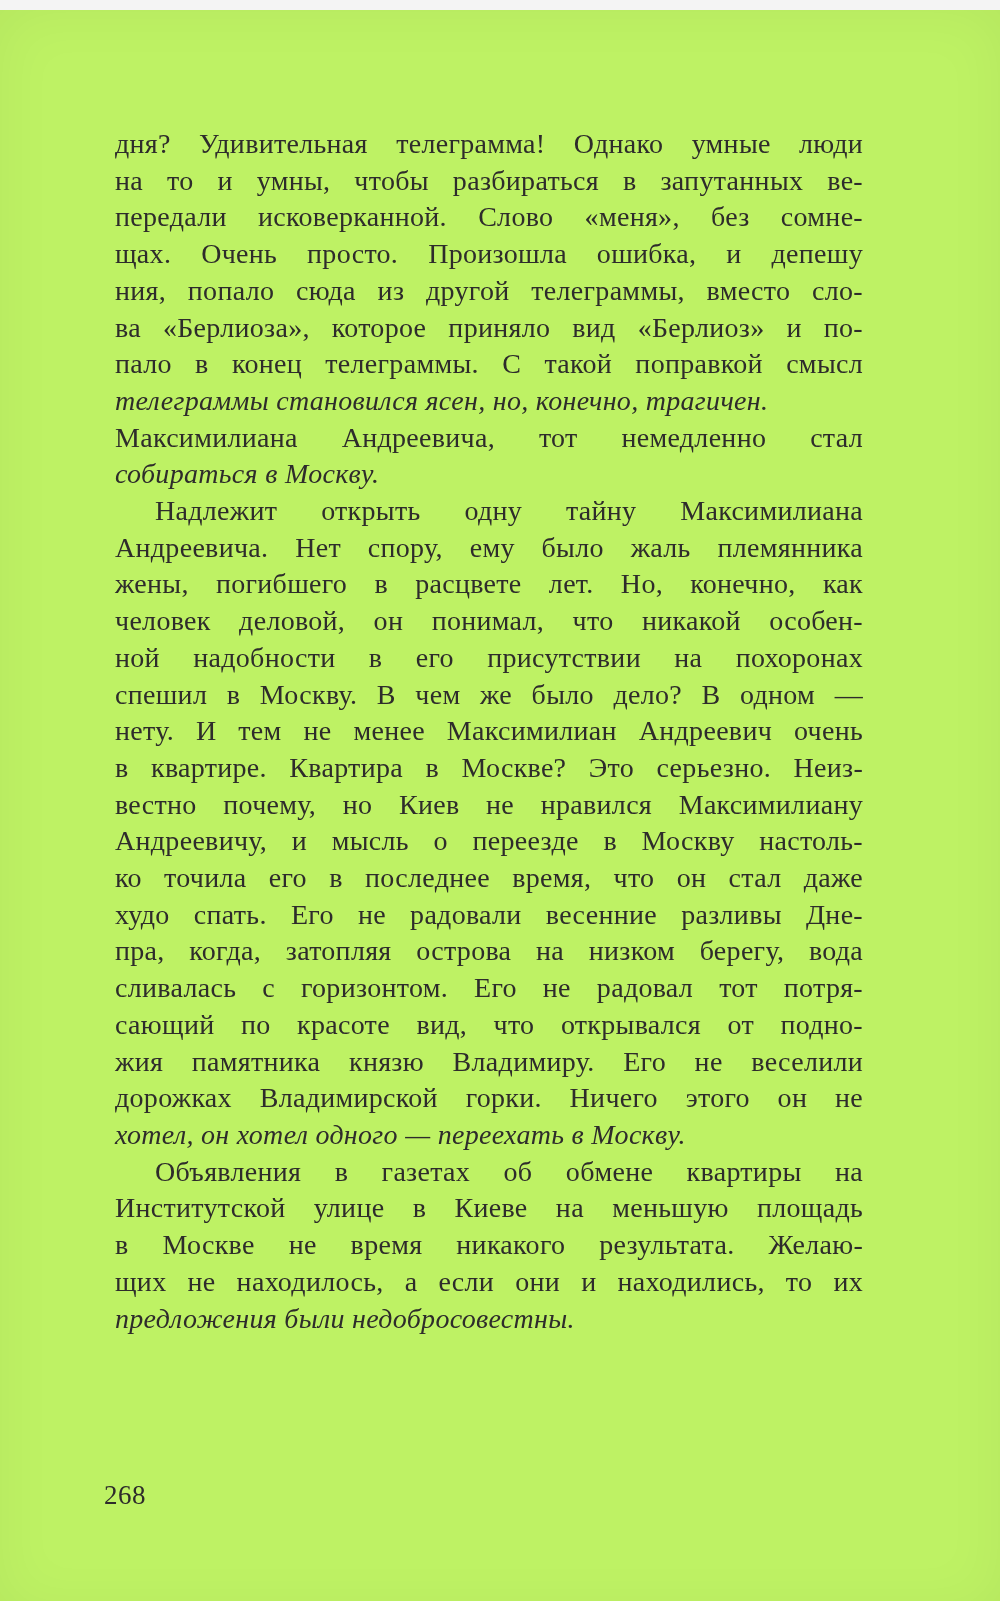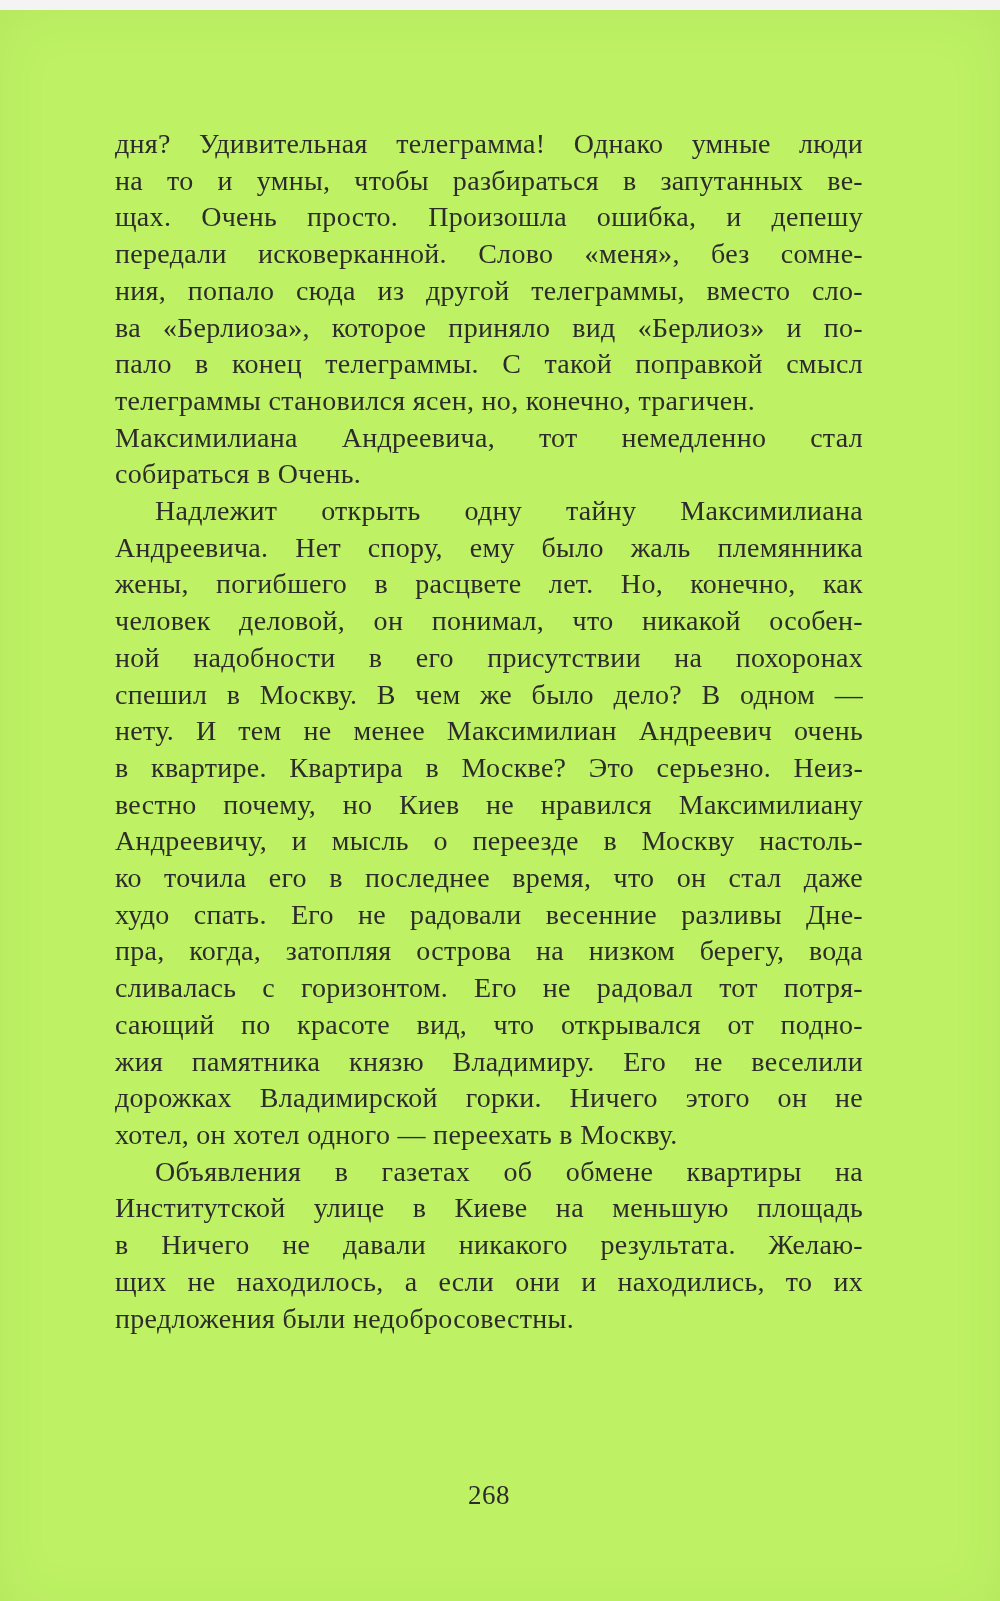--- a/index.html
+++ b/index.html
@@ -31,53 +31,54 @@
   .line {
     font-size: 28px;
     line-height: 36.7px;
     text-align: justify;
     text-align-last: justify;
     letter-spacing: 0.3px;
     text-rendering: optimizeLegibility;
   }
   .line.last {
     text-align-last: left;
+    font-style: italic;
   }
   .line.first-indent {
     padding-left: 40px;
   }
   .page-number {
     position: absolute;
-    left: 115px;
+    left: 104px;
     top: 1470px;
     width: 748px;
-    text-align: center;
+    text-align: left;
     font-size: 27px;
     letter-spacing: 0.5px;
     color: #2e2c2b;
   }
 </style>
 </head>
 <body>
 
 <div class="page">
   <div class="text-block">
       <div class="paragraph">
         <div class="line">дня? Удивительная телеграмма! Однако умные люди</div>
         <div class="line">на то и умны, чтобы разбираться в запутанных ве-</div>
+        <div class="line">передали исковерканной. Слово «меня», без сомне-</div>
         <div class="line">щах. Очень просто. Произошла ошибка, и депешу</div>
-        <div class="line">передали исковерканной. Слово «меня», без сомне-</div>
         <div class="line">ния, попало сюда из другой телеграммы, вместо сло-</div>
         <div class="line">ва «Берлиоза», которое приняло вид «Берлиоз» и по-</div>
         <div class="line">пало в конец телеграммы. С такой поправкой смысл</div>
         <div class="line last">телеграммы становился ясен, но, конечно, трагичен.</div>
       </div>
       <div class="paragraph">
         <div class="line">Максимилиана Андреевича, тот немедленно стал</div>
-        <div class="line last">собираться в Очень.</div>
+        <div class="line last">собираться в Москву.</div>
       </div>
       <div class="paragraph">
         <div class="line first-indent">Надлежит открыть одну тайну Максимилиана</div>
         <div class="line">Андреевича. Нет спору, ему было жаль племянника</div>
         <div class="line">жены, погибшего в расцвете лет. Но, конечно, как</div>
         <div class="line">человек деловой, он понимал, что никакой особен-</div>
         <div class="line">ной надобности в его присутствии на похоронах</div>
         <div class="line">спешил в Москву. В чем же было дело? В одном —</div>
         <div class="line">нету. И тем не менее Максимилиан Андреевич очень</div>
         <div class="line">в квартире. Квартира в Москве? Это серьезно. Неиз-</div>
@@ -88,19 +89,19 @@
         <div class="line">пра, когда, затопляя острова на низком берегу, вода</div>
         <div class="line">сливалась с горизонтом. Его не радовал тот потря-</div>
         <div class="line">сающий по красоте вид, что открывался от подно-</div>
         <div class="line">жия памятника князю Владимиру. Его не веселили</div>
         <div class="line">дорожках Владимирской горки. Ничего этого он не</div>
         <div class="line last">хотел, он хотел одного — переехать в Москву.</div>
       </div>
       <div class="paragraph">
         <div class="line first-indent">Объявления в газетах об обмене квартиры на</div>
         <div class="line">Институтской улице в Киеве на меньшую площадь</div>
-        <div class="line">в Ничего не давали никакого результата. Желаю-</div>
+        <div class="line">в Москве не время никакого результата. Желаю-</div>
         <div class="line">щих не находилось, а если они и находились, то их</div>
         <div class="line last">предложения были недобросовестны.</div>
       </div>
     </div>
   <div class="page-number">268</div>
 </div>
 
 </body></html>

